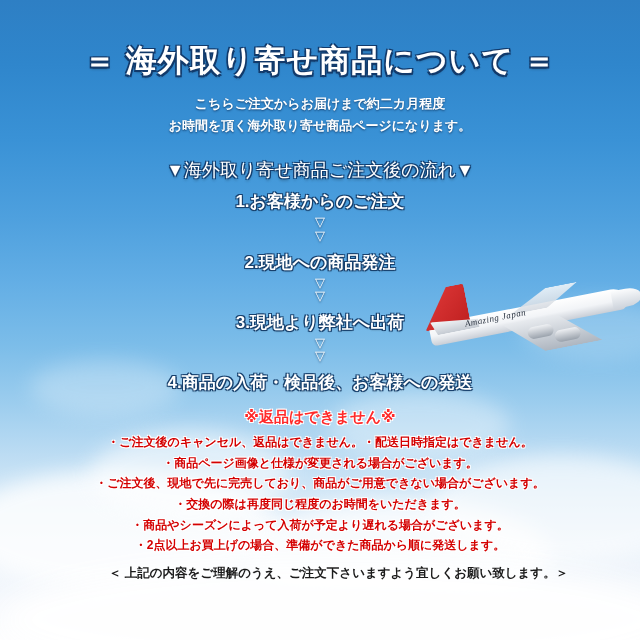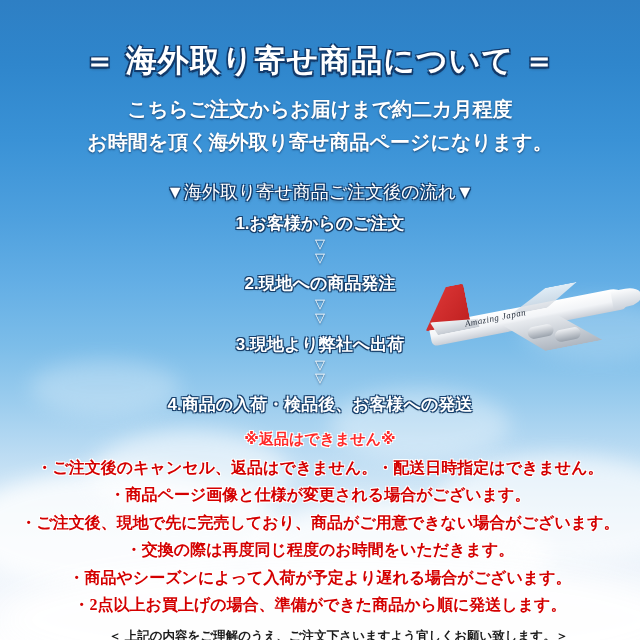--- a/index.html
+++ b/index.html
@@ -130,21 +130,21 @@
     font-weight: bold;
     color: #ffffff;
     letter-spacing: 1px;
     text-shadow:
       -1.5px -1.5px 0 #123a6b, 1.5px -1.5px 0 #123a6b,
       -1.5px  1.5px 0 #123a6b, 1.5px  1.5px 0 #123a6b,
        0 2px 3px rgba(0,0,0,.45);
   }
   .subtitle {
     margin: 12px 0 0 0;
-    font-size: 20px;
+    font-size: 13px;
     line-height: 1.55;
     color: #ffffff;
     font-weight: bold;
     text-shadow: 0 1px 2px rgba(10,40,80,.75);
   }
   .flow-heading {
     margin: 22px 0 0 0;
     font-size: 18px;
     font-weight: normal;
     color: #ffffff;
@@ -178,28 +178,27 @@
     text-shadow:
       -1px -1px 0 #ffffff, 1px -1px 0 #ffffff,
       -1px  1px 0 #ffffff, 1px  1px 0 #ffffff;
   }
   .notice-list {
     margin: 5px 0 0 0;
     padding: 0;
     list-style: none;
   }
   .notice-list li {
-    font-size: 16px;
+    font-size: 12px;
     line-height: 1.72;
     font-weight: bold;
     color: #d40000;
     text-shadow:
       -0.9px -0.9px 0 #ffffff, 0.9px -0.9px 0 #ffffff,
       -0.9px  0.9px 0 #ffffff, 0.9px  0.9px 0 #ffffff;
-    font-family: Liberation Serif, serif;
   }
   .footer-note {
     margin: 9px 0 0 0;
     font-size: 12.5px;
     font-weight: bold;
     color: #1b1b1b;
     padding-left: 37px;
   }
 </style>
 </head>

